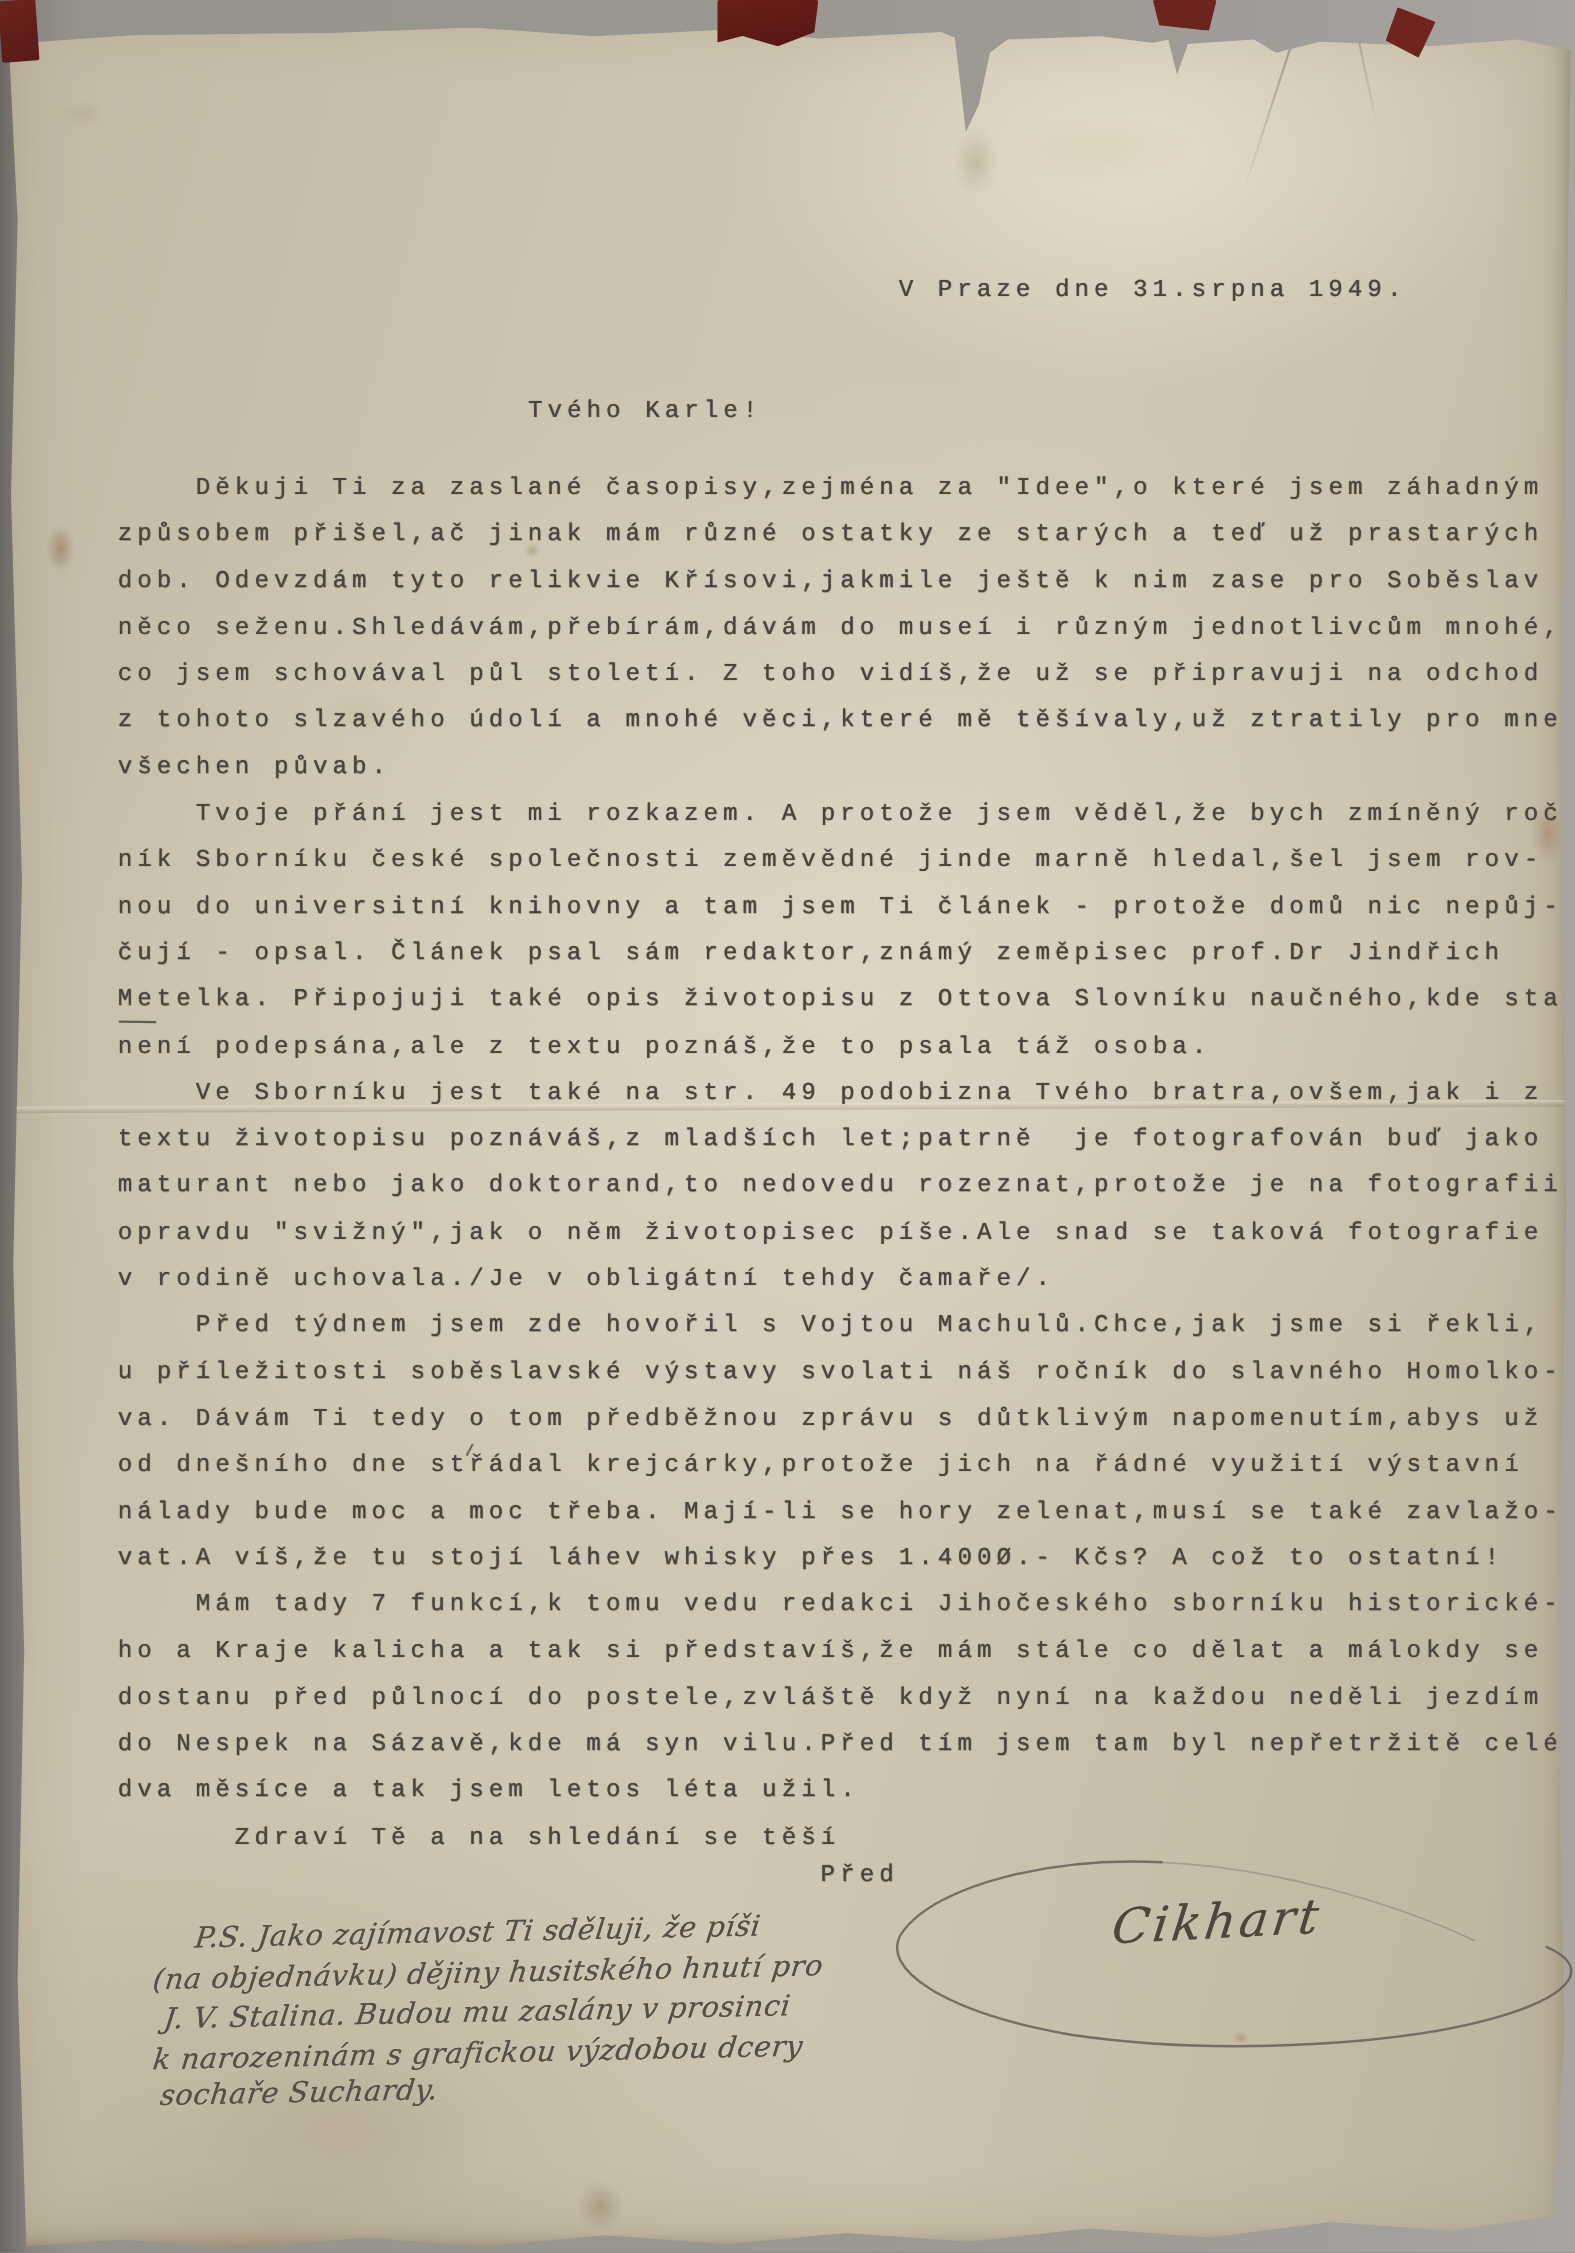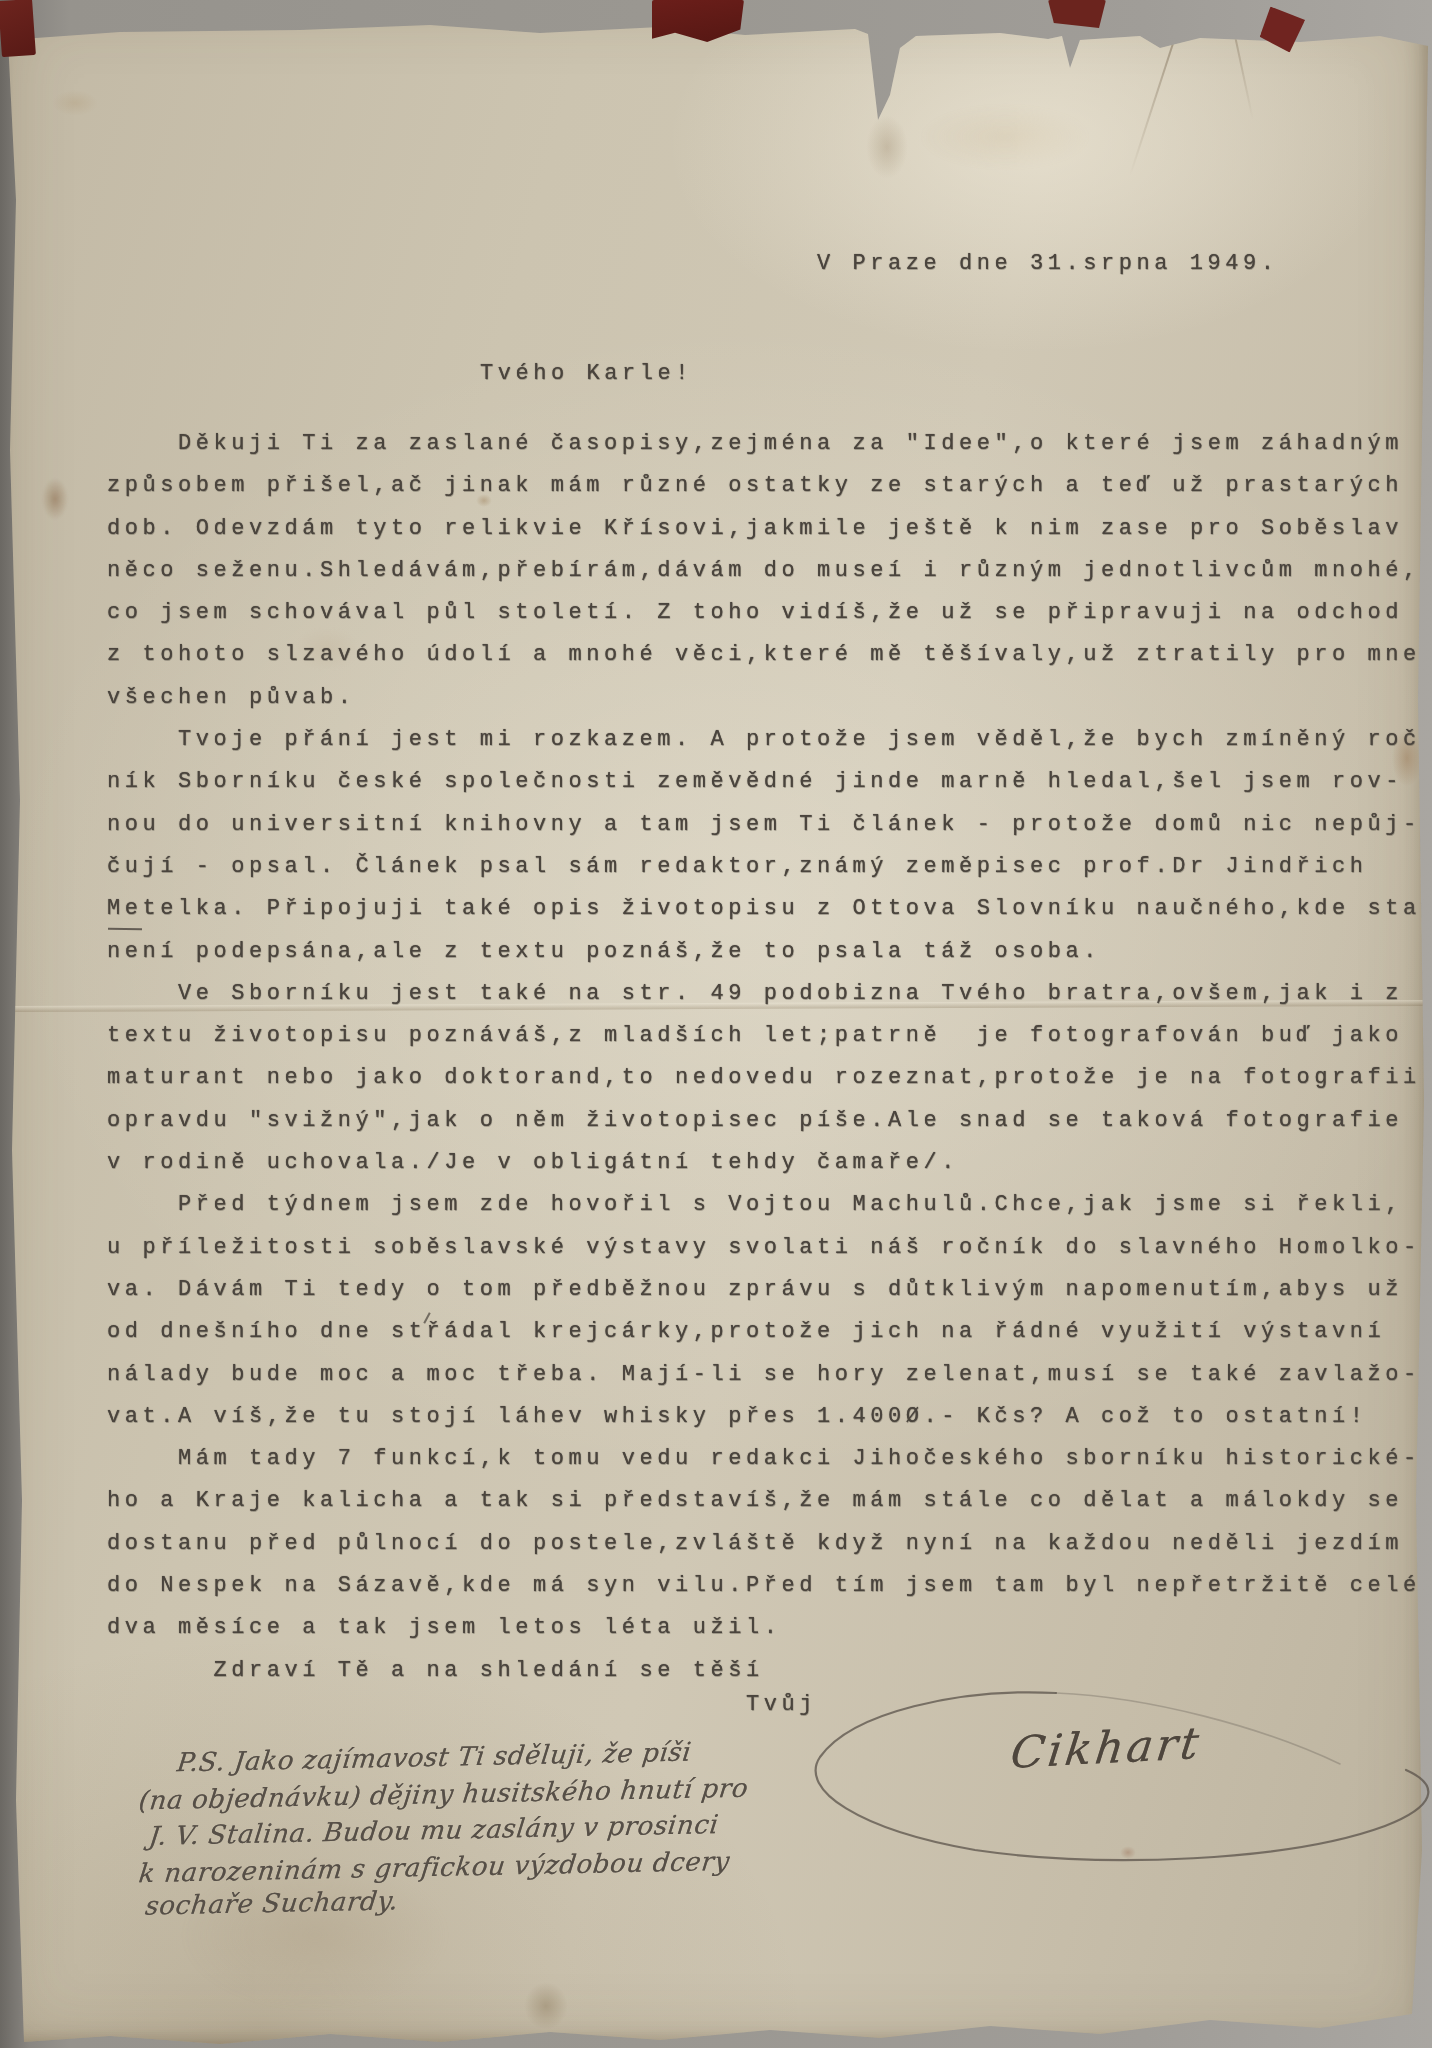--- a/index.html
+++ b/index.html
@@ -109,21 +109,21 @@
       <div class="typeline">ho a Kraje kalicha a tak si představíš,že mám stále co dělat a málokdy se</div>
       <div class="typeline">dostanu před půlnocí do postele,zvláště když nyní na každou neděli jezdím</div>
       <div class="typeline">do Nespek na Sázavě,kde má syn vilu.Před tím jsem tam byl nepřetržitě celé</div>
       <div class="typeline">dva měsíce a tak jsem letos léta užil.</div>
       <div class="typeline">      Zdraví Tě a na shledání se těší</div>
     </div>
 
     <div class="crease" style="left:108px;top:928px;width:34px;height:2px;background:#4a443d;opacity:.8;transform:rotate(.8deg);"></div>
     <div class="crease" style="left:426px;top:1312px;width:2px;height:12px;background:#4a443d;opacity:.7;transform:rotate(28deg);"></div>
 
-    <div class="typeline" style="left:746px;top:1684px;">Tvůj</div>
+    <div class="typeline" style="left:746px;top:1684px;">Před</div>
 
     <div class="hand signature" style="left:1012px;top:1722px;">Cikhart</div>
 
     <div class="hand ps-line" style="left:178px;top:1742px;">P.S. Jako zajímavost Ti sděluji, že píši</div>
     <div class="hand ps-line" style="left:140px;top:1779px;">(na objednávku) dějiny husitského hnutí pro</div>
     <div class="hand ps-line" style="left:150px;top:1815px;">J. V. Stalina. Budou mu zaslány v prosinci</div>
     <div class="hand ps-line" style="left:140px;top:1852px;">k narozeninám s grafickou výzdobou dcery</div>
     <div class="hand ps-line" style="left:146px;top:1888px;">sochaře Suchardy.</div>
 
   </div>

